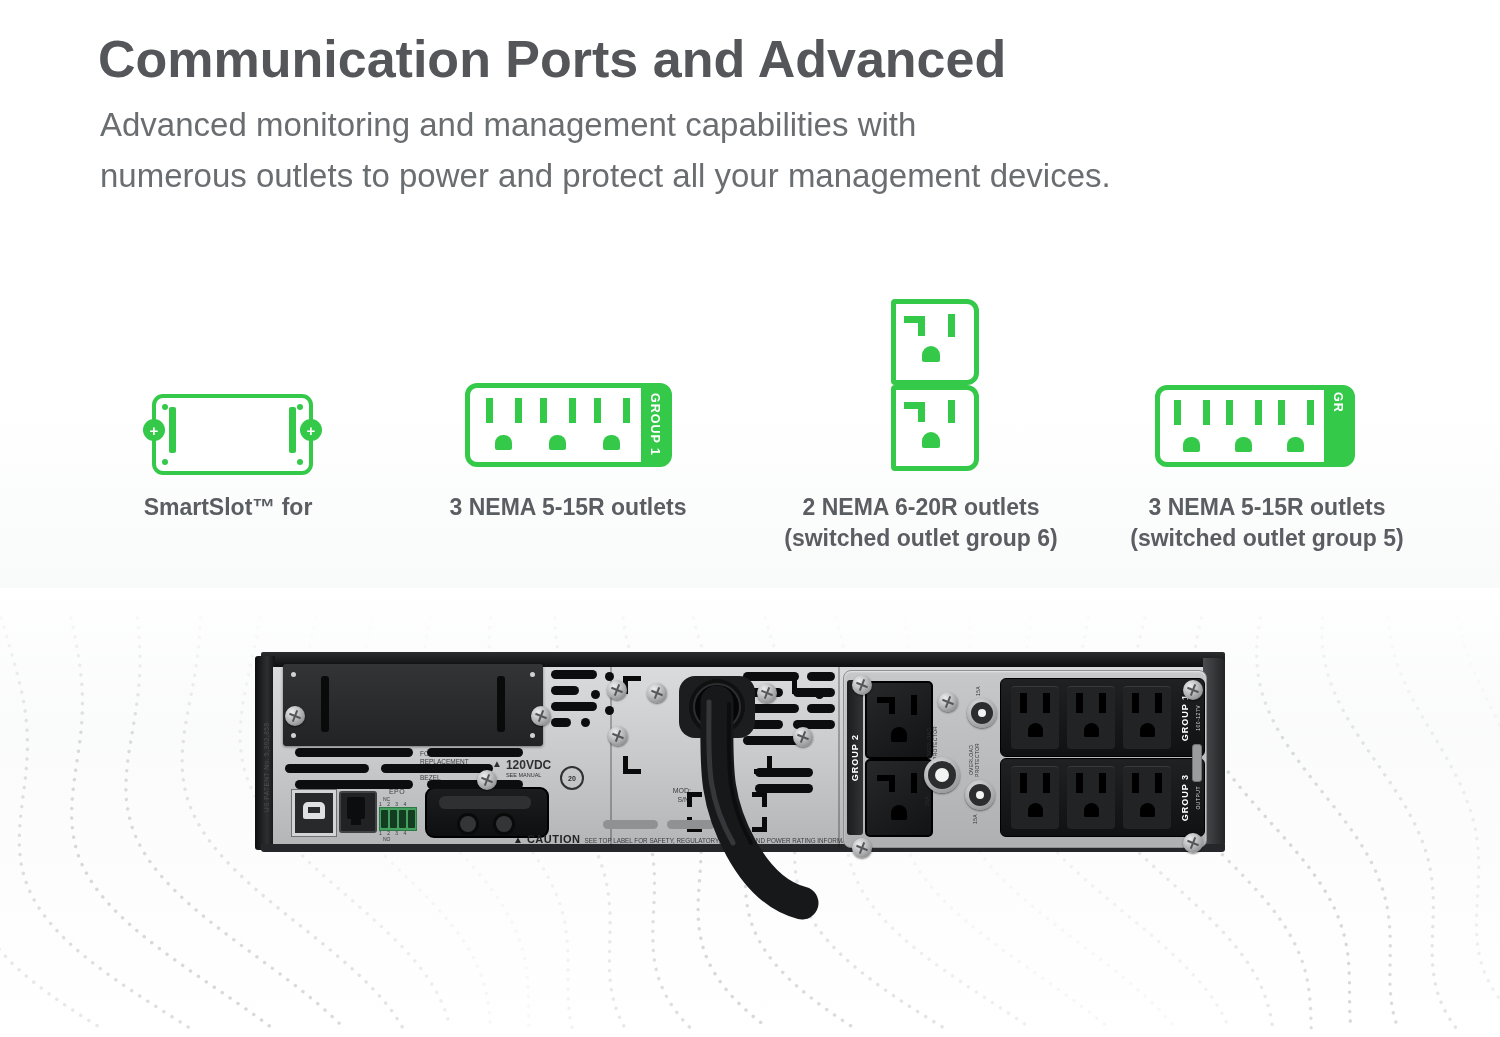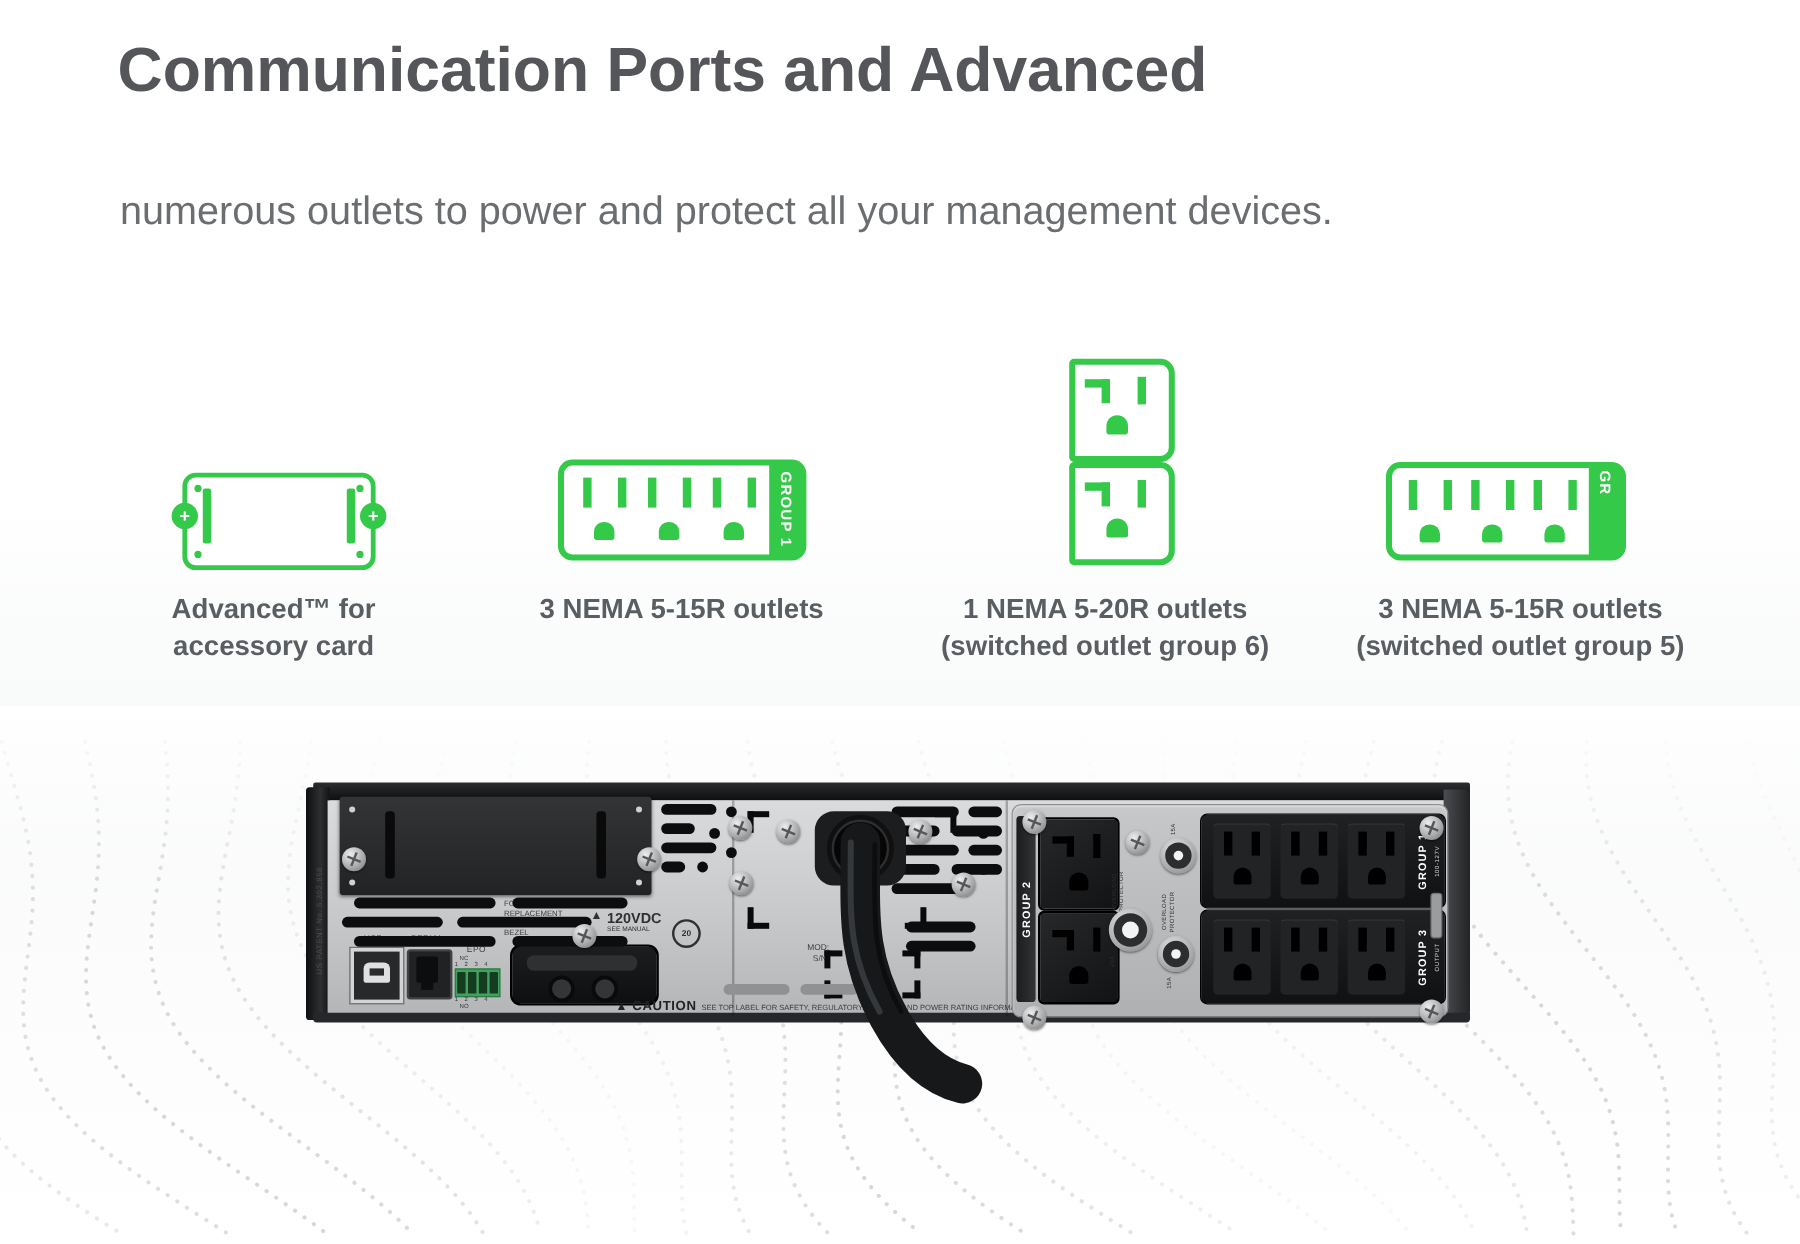--- a/index.html
+++ b/index.html
@@ -111,37 +111,36 @@
   
   #wave-bg{position:absolute;left:0;top:588px;z-index:1;}
   #cord-layer{position:absolute;left:0;top:0;z-index:3;pointer-events:none;}
   .hdr{z-index:4;}
 </style>
 </head>
 <body>
 
 <h1 class="abs title hdr">Communication Ports and Advanced</h1>
 <p class="abs subtitle hdr">
-  <br>
+  <span>Advanced monitoring and management capabilities with</span><br>
   <span>numerous outlets to power and protect all your management devices.</span>
 </p>
 
 <div class="abs green ss-card hdr">
   <span class="ss-bar" style="left:13px;"></span>
   <span class="ss-bar" style="right:13px;"></span>
   <span class="ss-screw" style="left:-13px;">+</span>
   <span class="ss-screw" style="right:-13px;">+</span>
   <span class="ss-dot" style="left:6px;top:6px;"></span>
   <span class="ss-dot" style="right:6px;top:6px;"></span>
   <span class="ss-dot" style="left:6px;bottom:6px;"></span>
   <span class="ss-dot" style="right:6px;bottom:6px;"></span>
 </div>
 <div class="abs caption hdr" style="left:58px;">
-  <div>Advanced™ for</div>
-  <div>accessory card</div>
+  <div>SmartSlot™ for</div>
 </div>
 
 <div class="abs green strip hdr" style="left:465px;top:383px;width:197px;height:74px;">
   <div class="o15" style="left:12px;">
       <span class="sl" style="left:4px;"></span>
       <span class="sl" style="left:33px;"></span>
       <span class="gr"></span>
     </div>
   <div class="o15" style="left:66px;">
       <span class="sl" style="left:4px;"></span>
@@ -174,21 +173,21 @@
   <div class="strip" style="position:absolute;left:23px;top:86px;width:78px;height:76px;border-radius:4px 12px 12px 4px;">
     <div class="o20" style="top:0;left:0;">
         <span class="hb"></span>
         <span class="vb"></span>
         <span class="rs"></span>
         <span class="gr"></span>
       </div>
   </div>
 </div>
 <div class="abs caption hdr" style="left:751px;">
-  <div>1 NEMA 5-20R outlets</div>
+  <div>2 NEMA 6-20R outlets</div>
   <div>(switched outlet group 6)</div>
 </div>
 
 <div class="abs green strip hdr" style="left:1155px;top:385px;width:190px;height:72px;">
   <div class="o15" style="left:10px;">
       <span class="sl" style="left:4px;"></span>
       <span class="sl" style="left:33px;"></span>
       <span class="gr"></span>
     </div>
   <div class="o15" style="left:62px;">

